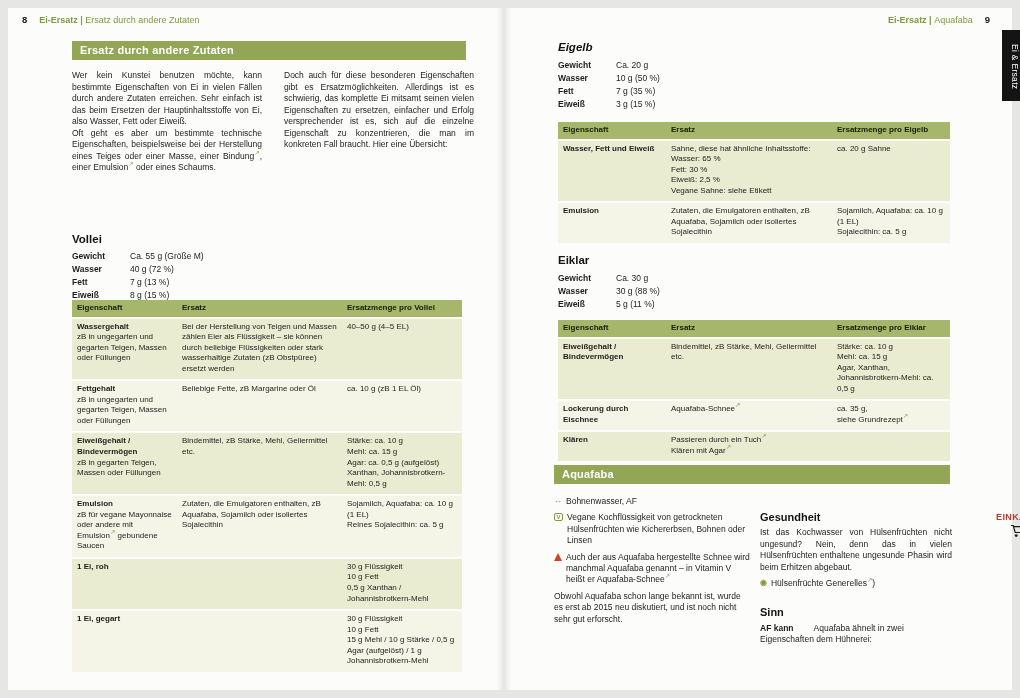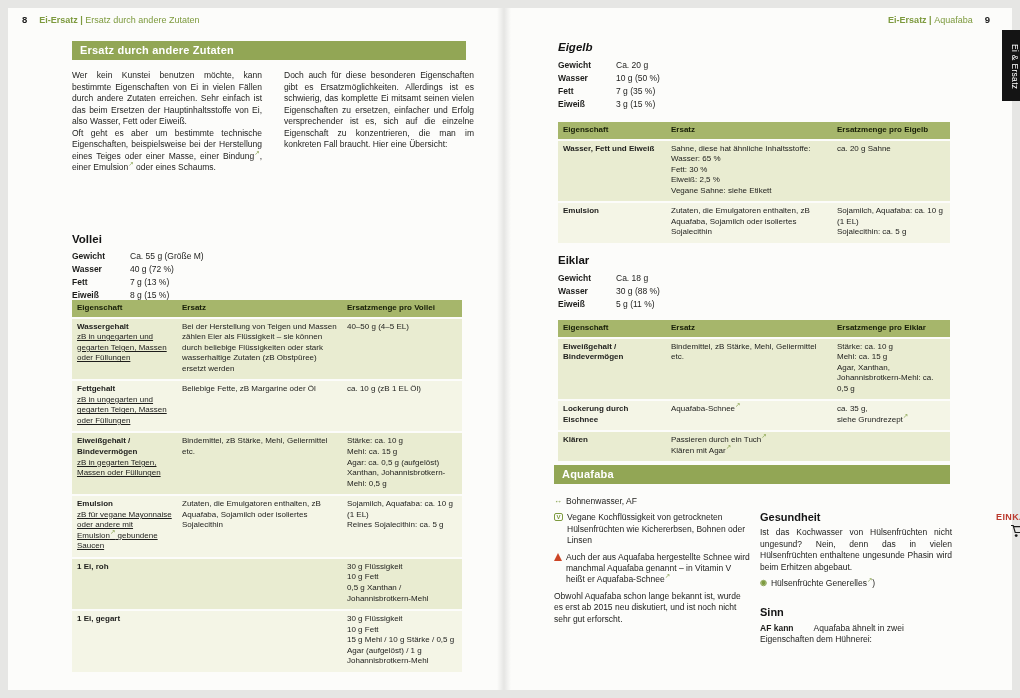--- a/index.html
+++ b/index.html
@@ -34,21 +34,21 @@
   .fact { display:flex; line-height:13px; }
   .fact .fl { width:58px; font-weight:bold; flex:none; }
 
   table { border-collapse:collapse; table-layout:fixed; font-size:8px; line-height:1.32; }
   th { background:#a6b66b; text-align:left; font-size:8px; padding:3px 5px; color:#161d07; font-weight:bold; }
   td { vertical-align:top; padding:3px 5px 5px 5px; }
   th, td { border-bottom:2px solid #fcfcfa; }
   tr.d td { background:#e9ecd1; }
   tr.l td { background:#f4f5e6; }
   .ct { display:block; font-weight:bold; }
-  .cs { display:block;text-decoration:underline; }
+  .cs { display:block; }
   .pre { white-space:pre-line; }
 
   .iconrow { display:flex; gap:4px; font-size:8.5px; line-height:1.34; margin-bottom:5px; }
   .gicon { color:#7d9a3e; font-weight:bold; font-size:8px; flex:none; }
   .vbox { display:inline-block; flex:none; margin-top:1px; width:9px; height:8px; border:1px solid #7d9a3e;
     color:#7d9a3e; font-size:6px; line-height:6px; text-align:center; border-radius:2px; font-weight:bold; }
   .tri { flex:none; width:0; height:0; border-left:4.5px solid transparent; border-right:4.5px solid transparent;
     border-bottom:8px solid #cc4526; margin-top:1px; }
 
   .einkauf { text-align:left; }
@@ -236,21 +236,21 @@
 Sojalecithin: ca. 5 g</td>
     </tr>
   </tbody>
 </table>
 
 <div class="abs h2" style="top:254px; left:558px;text-align:center;">Eiklar</div>
 
 <div class="abs facts" style="top:272px; left:558px; width:220px;">
   <div class="fact">
       <span class="fl">Gewicht</span>
-      <span>Ca. 18 g</span>
+      <span>Ca. 30 g</span>
     </div>
   <div class="fact">
       <span class="fl">Wasser</span>
       <span>30 g (88 %)</span>
     </div>
   <div class="fact">
       <span class="fl">Eiweiß</span>
       <span>5 g (11 %)</span>
     </div>
 </div>

